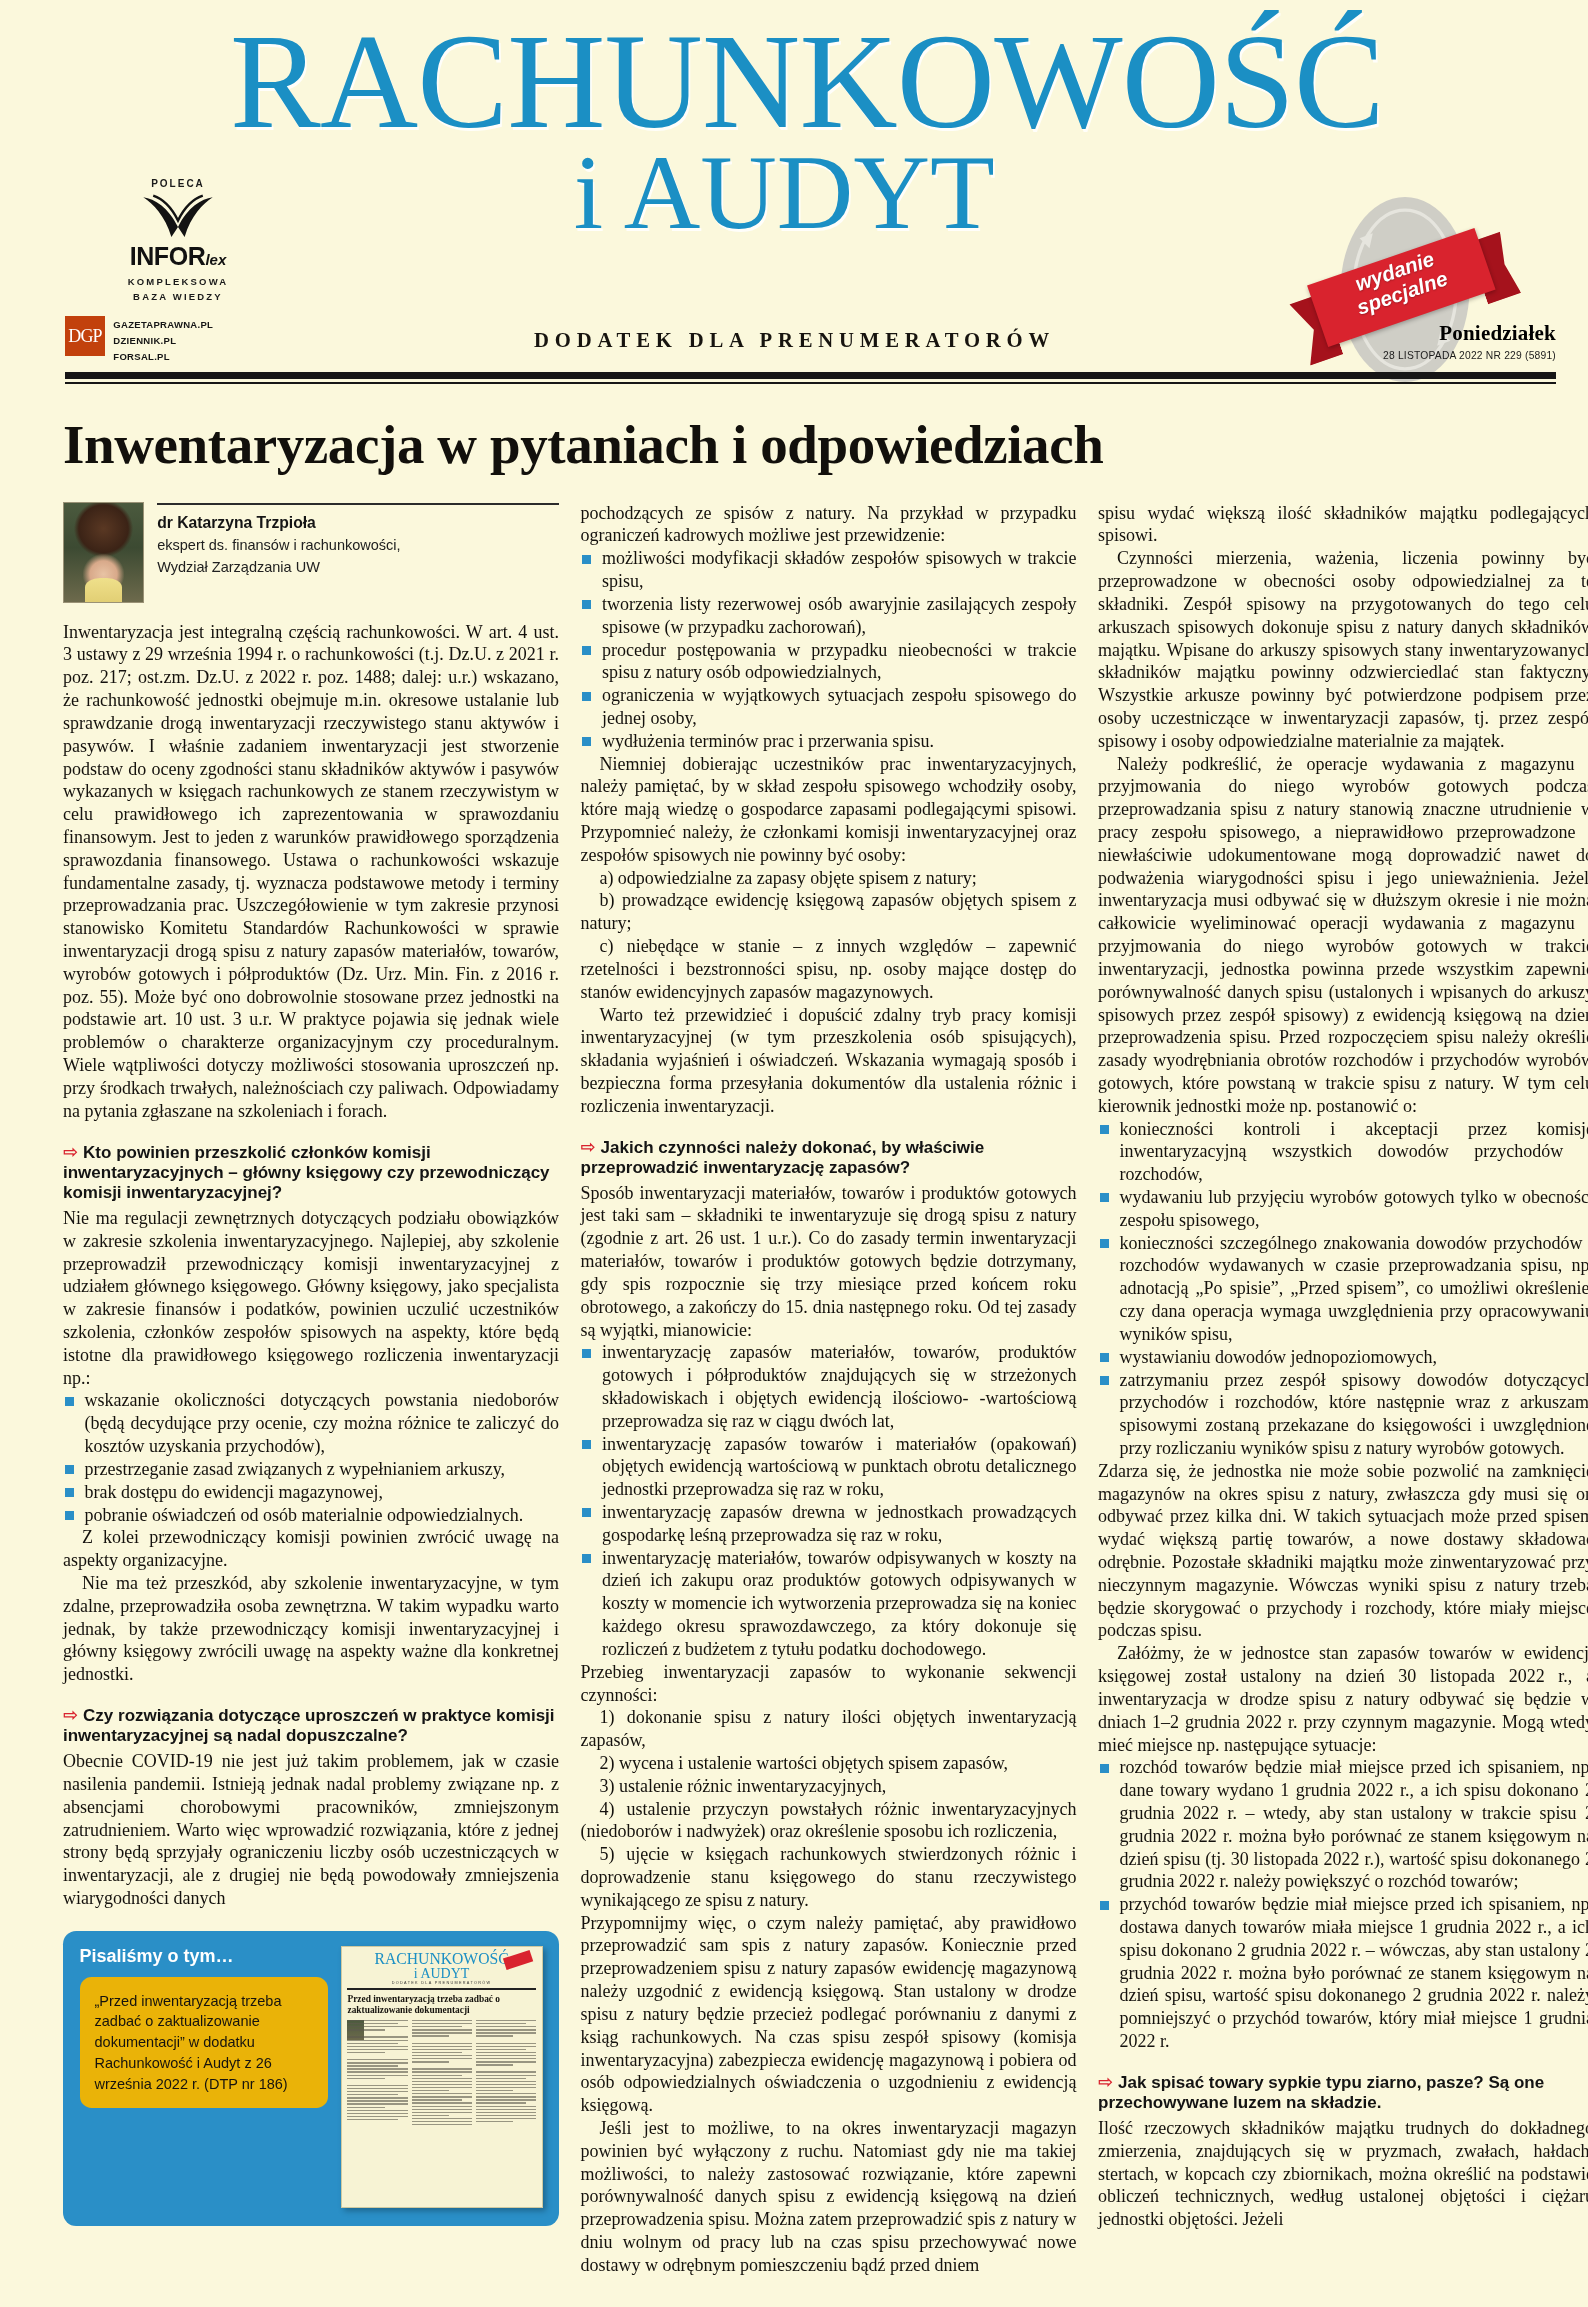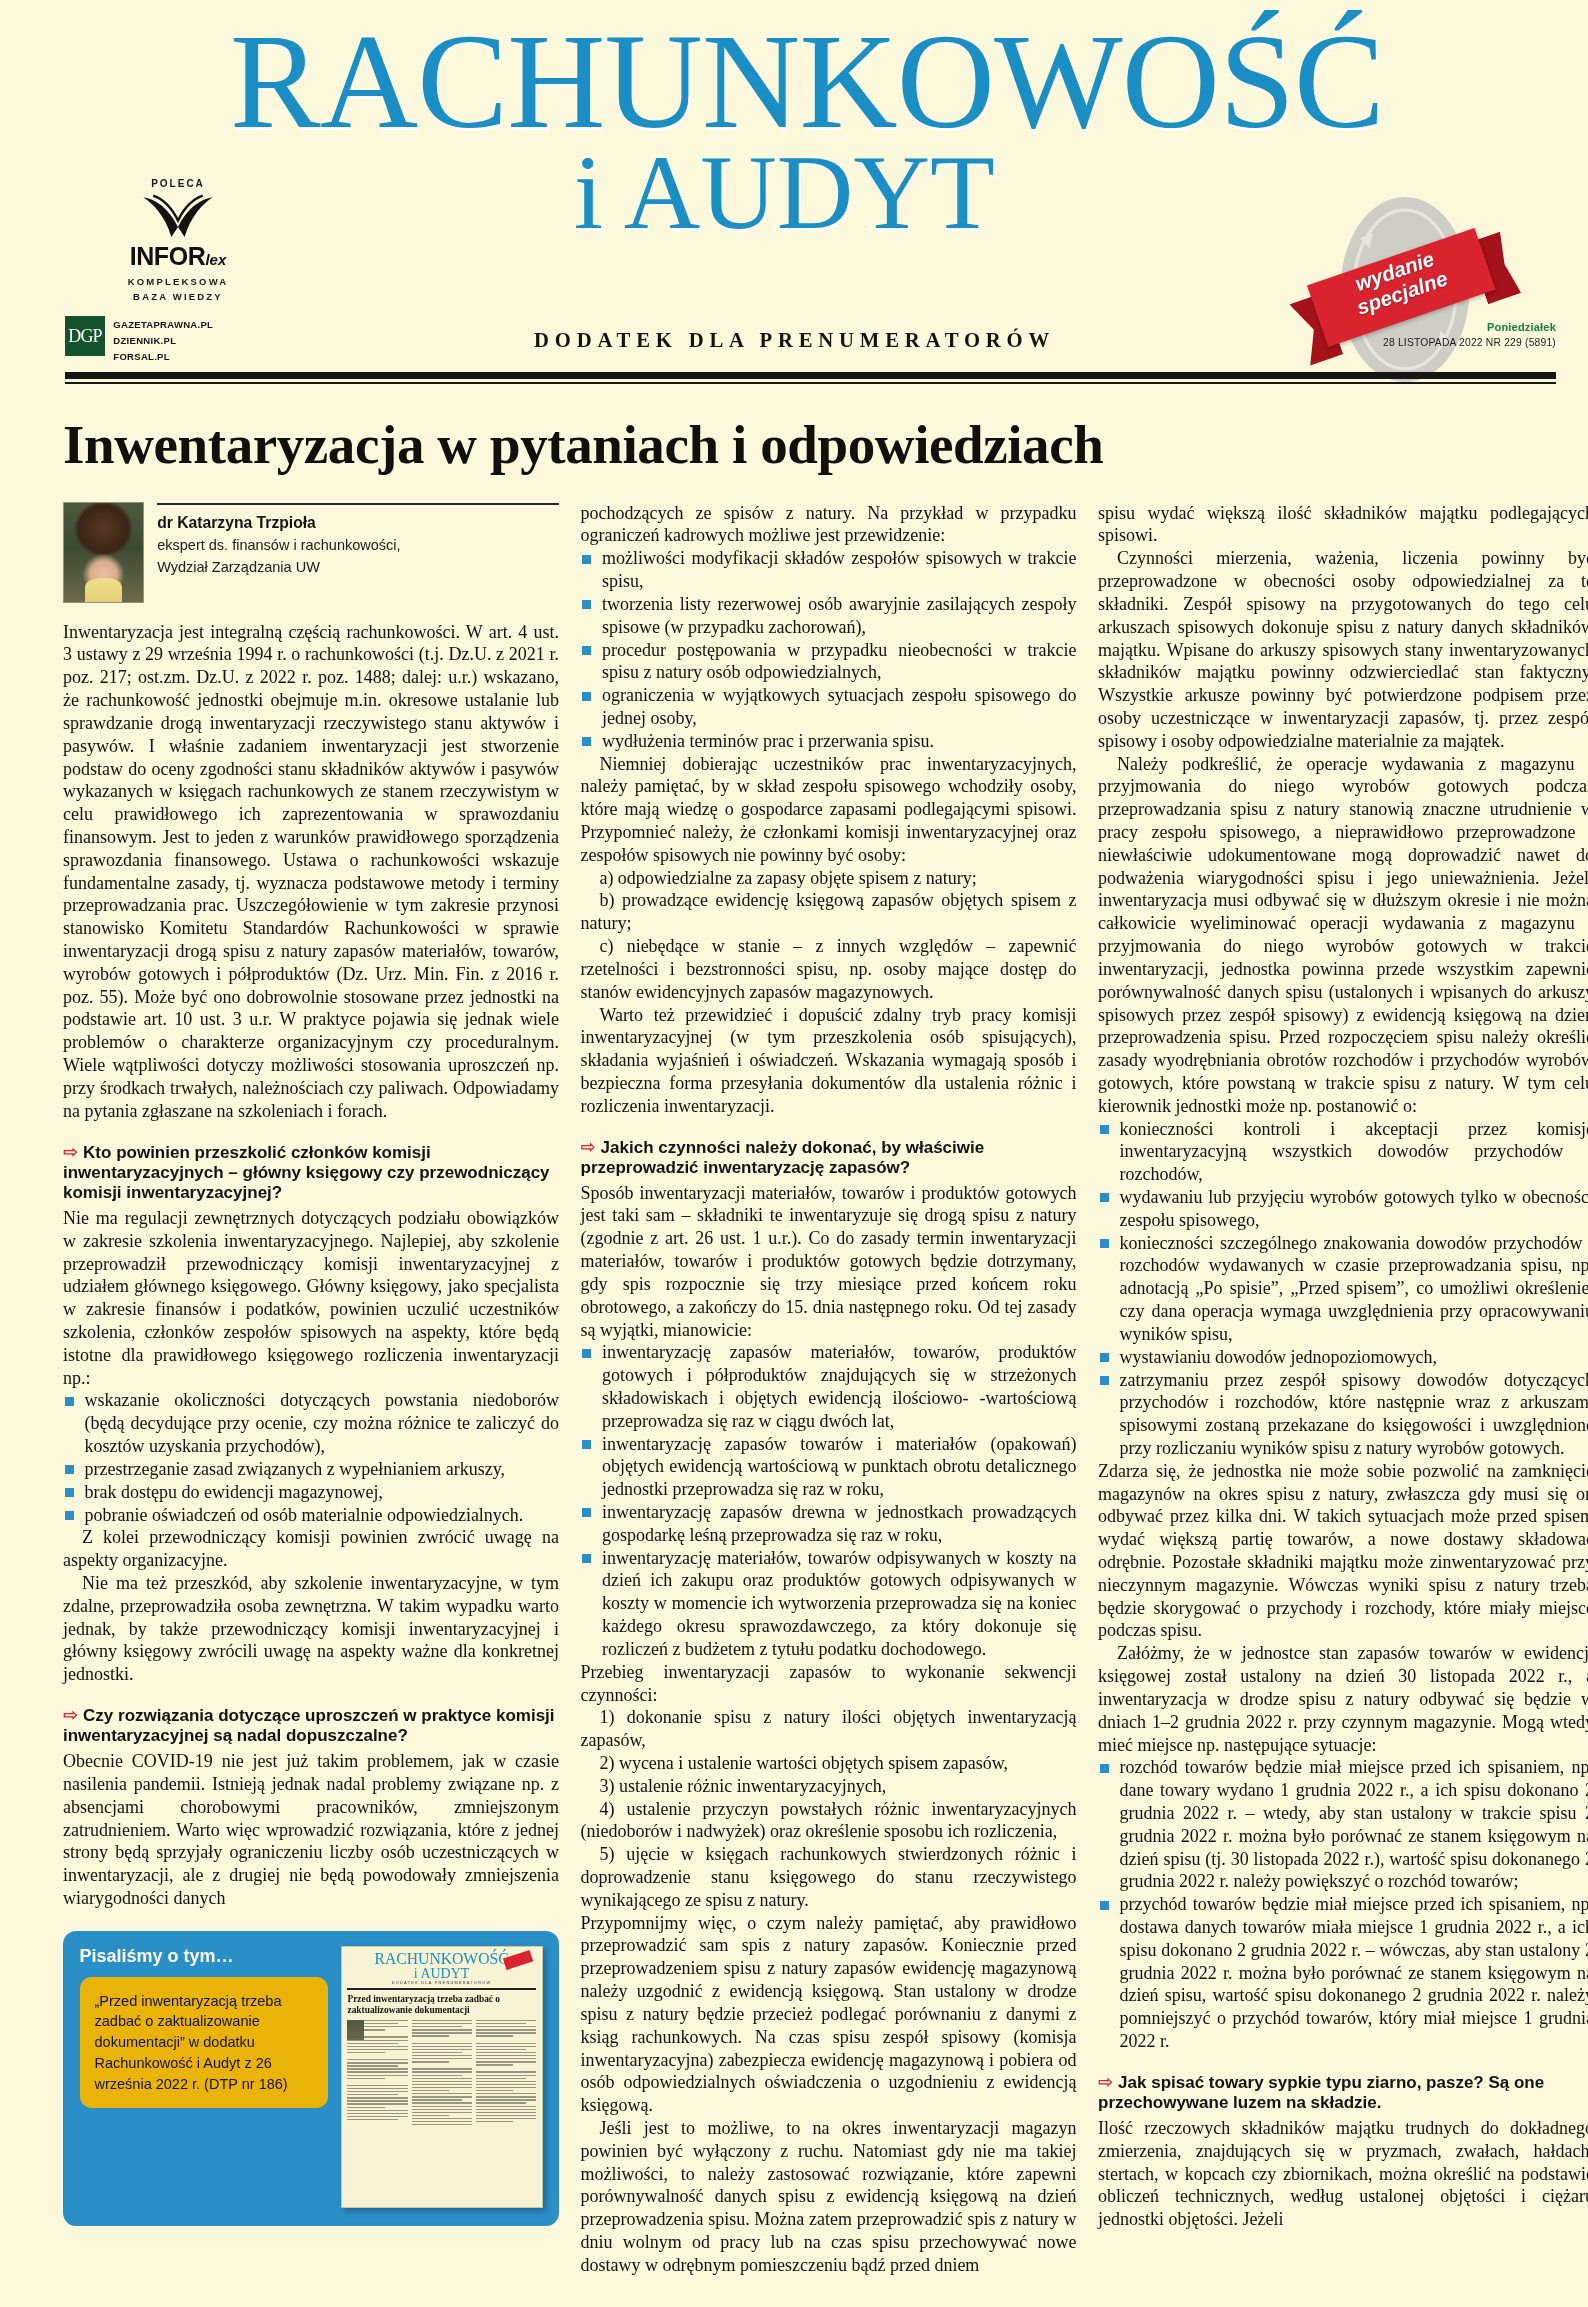--- a/index.html
+++ b/index.html
@@ -105,21 +105,21 @@
   .dgp-wrap{
     position:absolute;
     left:65px;
     top:316px;
     display:flex;
     align-items:flex-start;
     gap:8.3px;
   }
   .dgp-box{
     width:40px;height:40px;
-    background:#14532d;
+    background:#c2410c;
     color:#fff;
     font-family:"Liberation Serif", serif;
     font-size:18px;
     display:flex;align-items:center;justify-content:center;
     letter-spacing:-0.8px;
   }
   .sites{
     font-family:"Liberation Sans", sans-serif;
     font-size:9.5px;
     font-weight:700;
@@ -176,24 +176,24 @@
   }
 
   
   .dateblock{
     position:absolute;
     right:33px;
     top:321px;
     text-align:right;
   }
   .weekday{
-    font-family:Liberation Sans, sans-serif;
-    font-size:11px;
-    font-weight:700;
-    color:#15803d;
+    font-family:Liberation Serif, serif;
+    font-size:21px;
+    font-weight:700;
+    color:#000000;
     letter-spacing:0.2px;
   }
   .issue{
     font-family:"Liberation Sans", sans-serif;
     font-size:10.3px;
     font-weight:400;
     color:#1b1b1b;
     margin-top:4.1px;
     letter-spacing:0.2px;
   }

